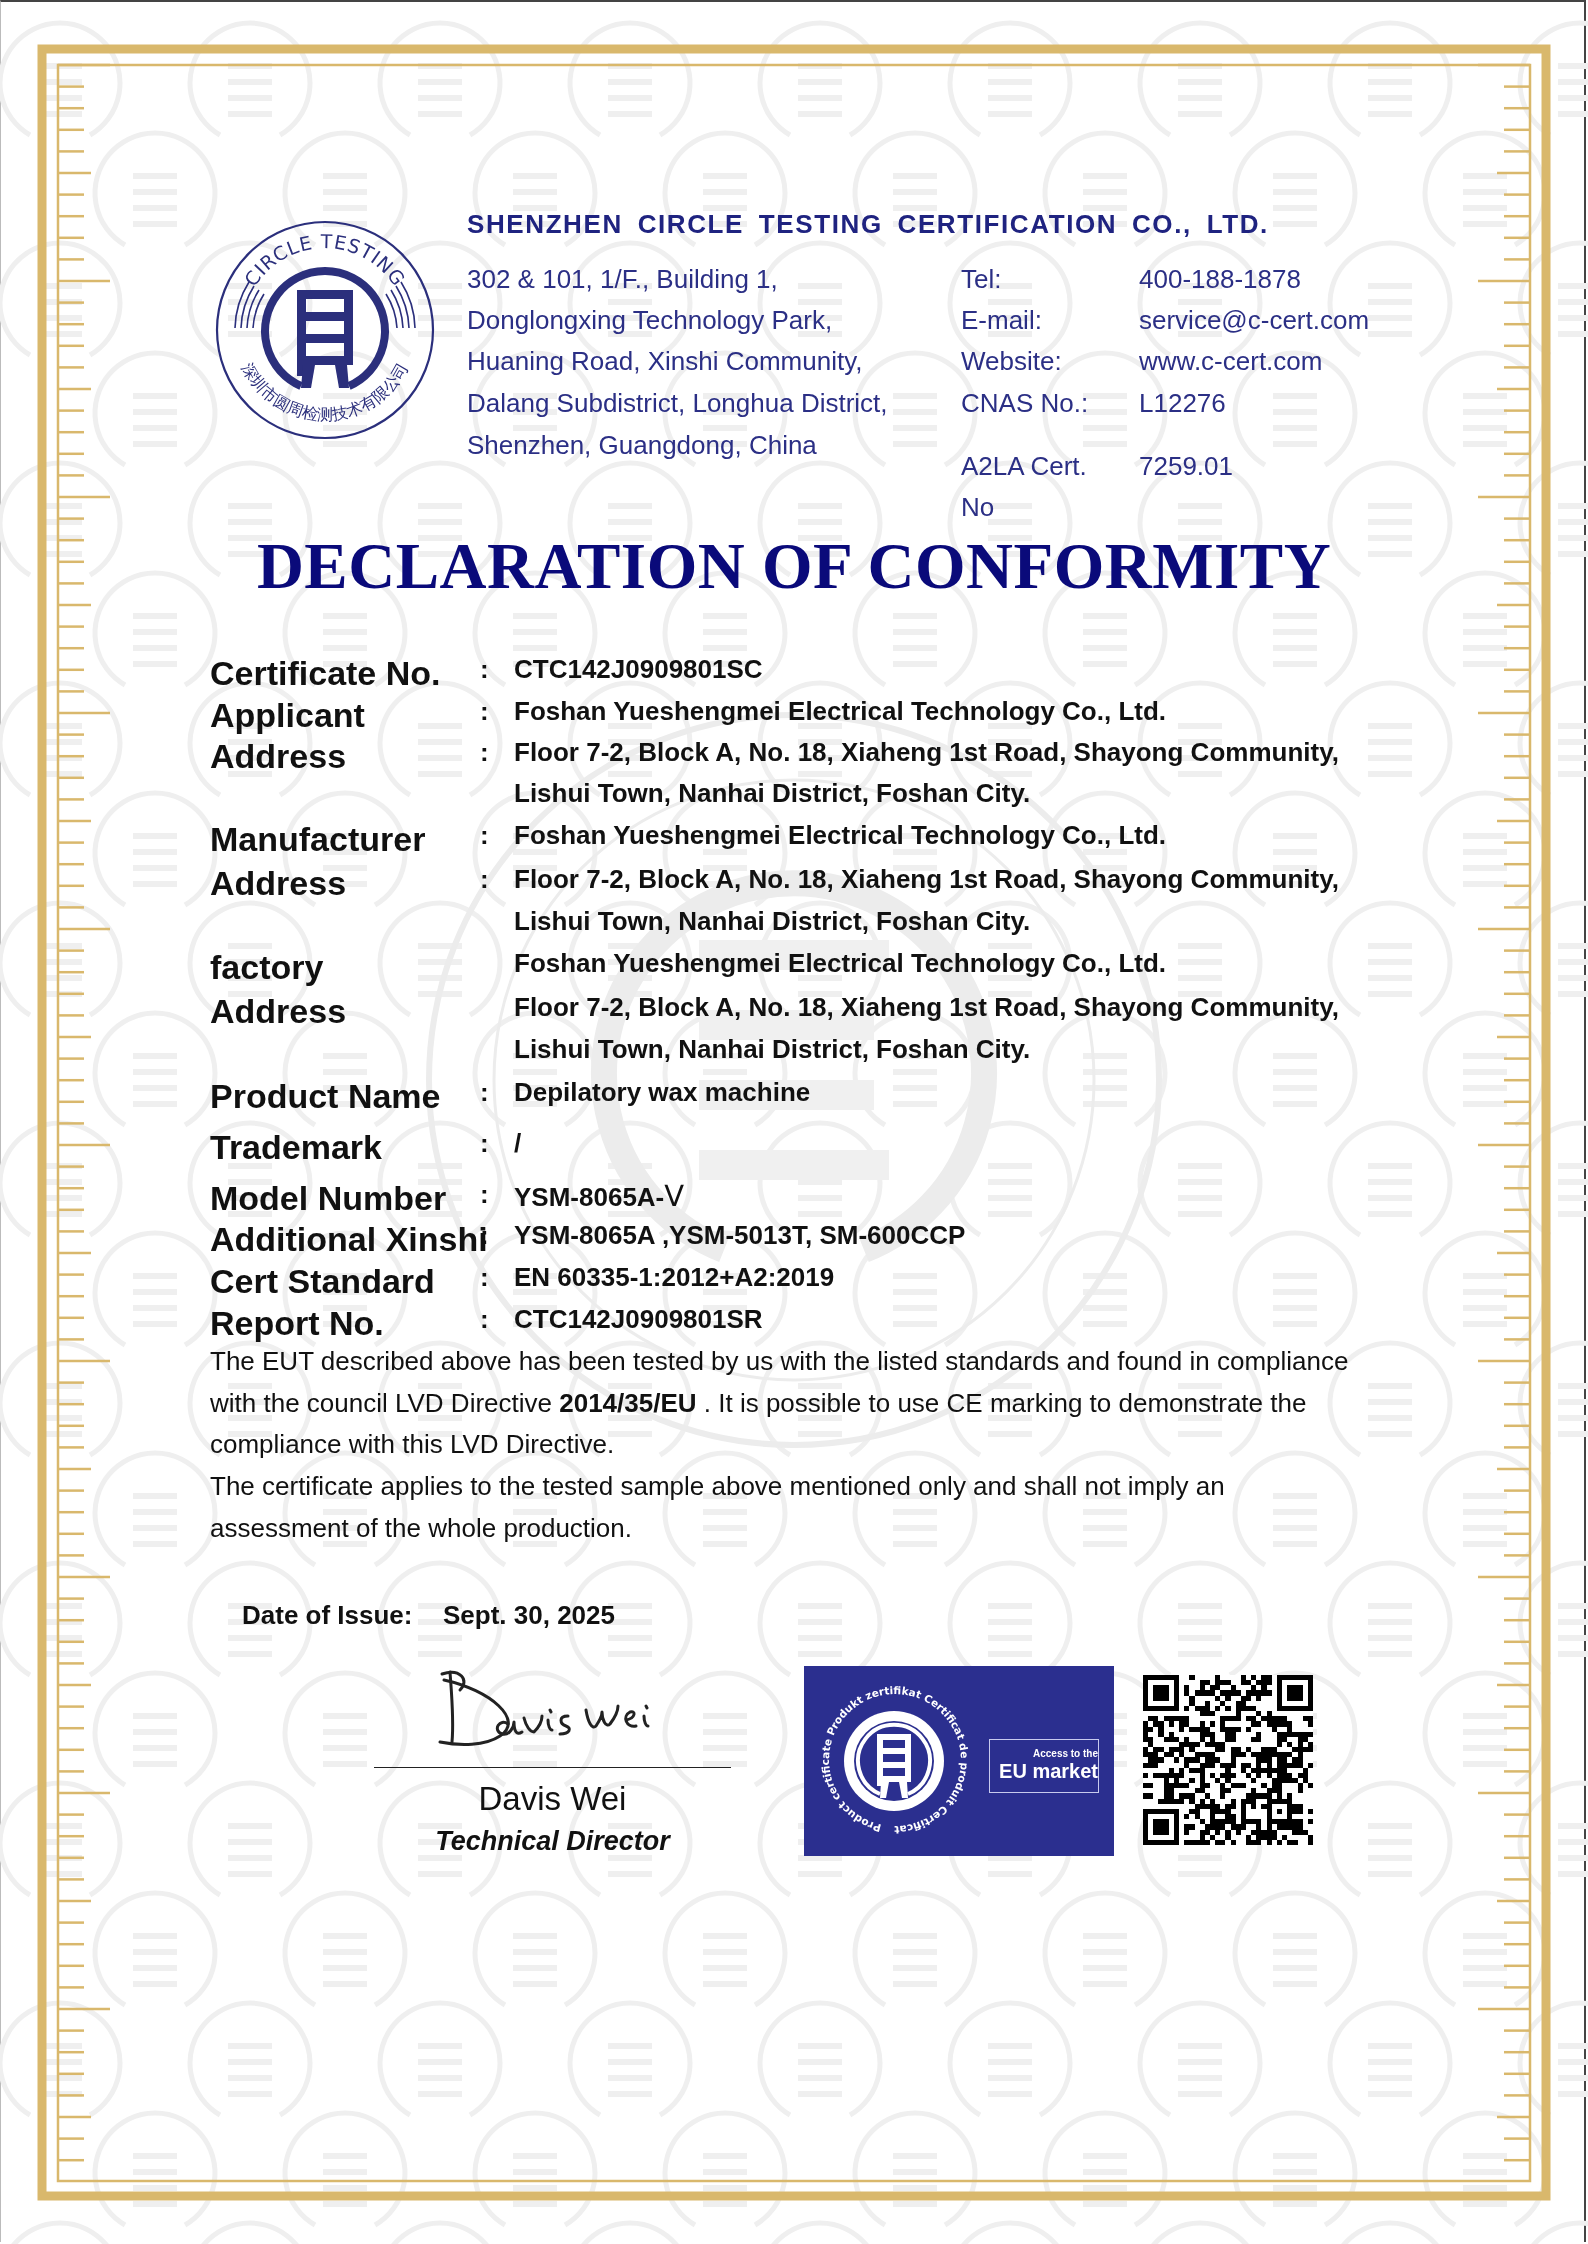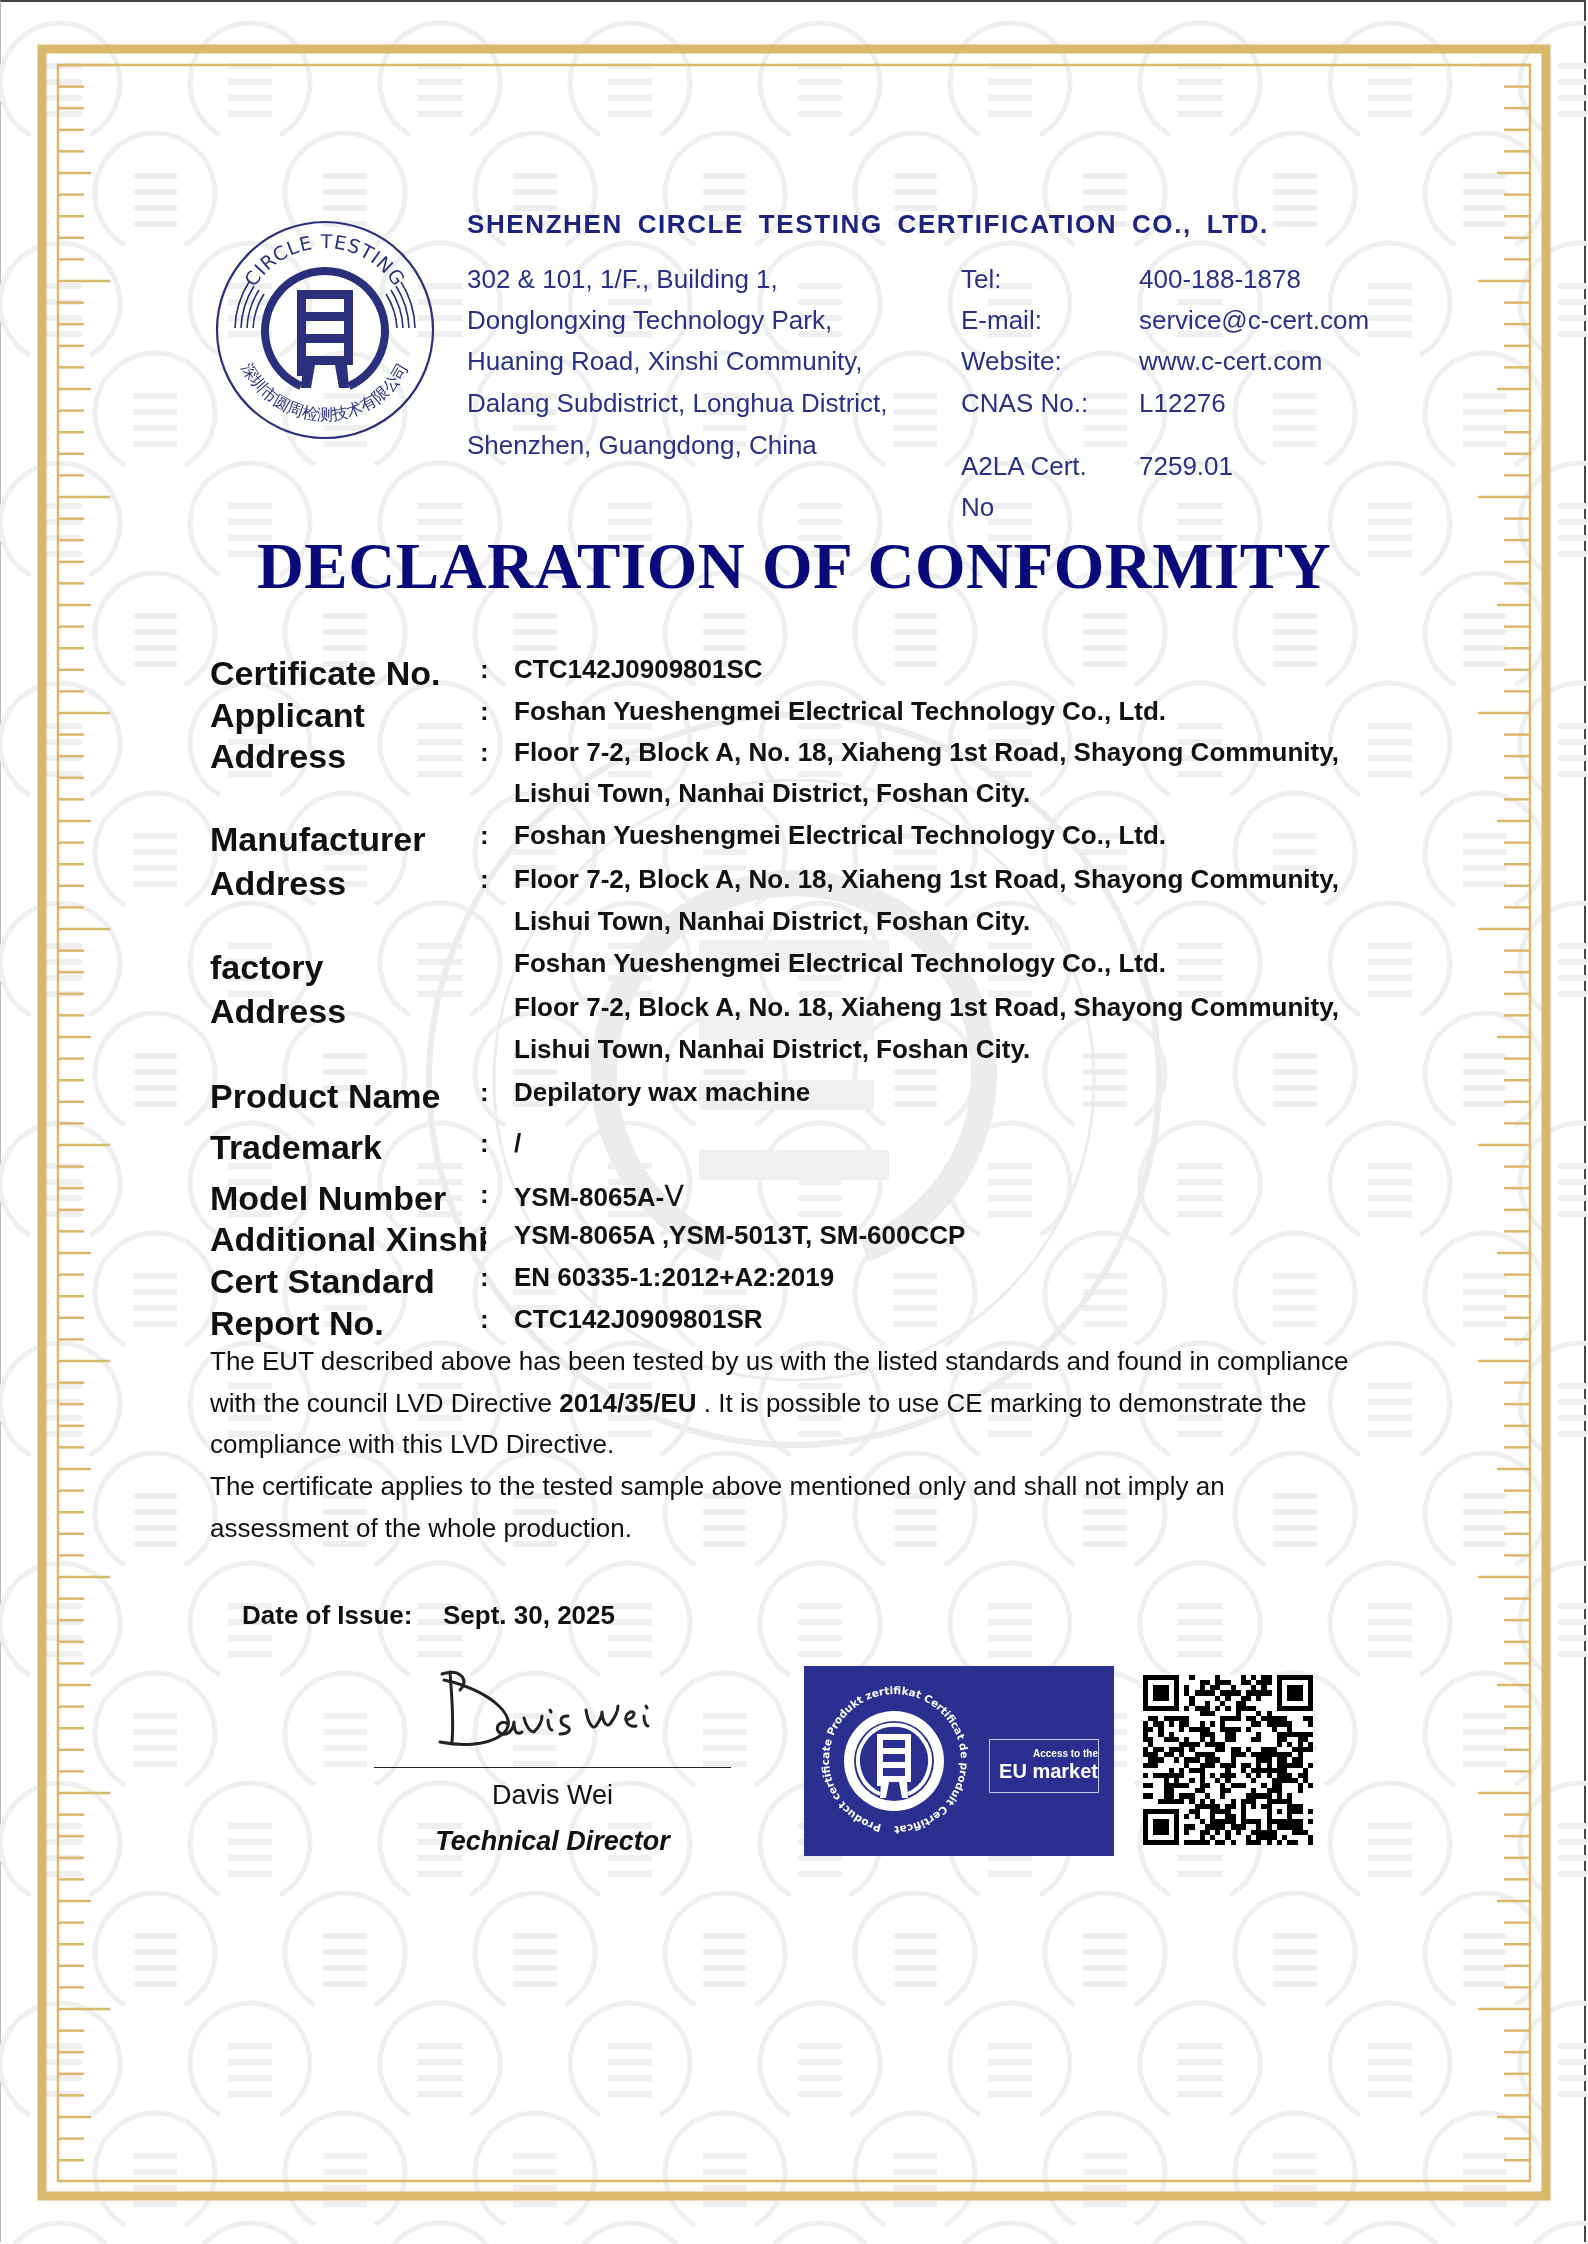--- a/index.html
+++ b/index.html
@@ -15,21 +15,21 @@
   .doc-title{left:0;width:1588px;text-align:center;top:528px;font-family:"Liberation Serif",serif;font-weight:bold;font-size:66px;color:#0a0a7a;letter-spacing:0.5px;transform:scaleX(0.985);}
   .f-label{left:210px;font-size:34px;font-weight:bold;color:#111;}
   .f-colon{left:480px;font-size:26px;font-weight:bold;color:#111;}
   .f-value{left:514px;font-size:26px;font-weight:bold;color:#111;}
   .f-value .roman{font-family:"Liberation Serif",serif;font-weight:normal;font-size:29px;}
   .para{left:210px;font-size:26px;color:#111;}
   .para b{font-weight:bold;}
   .date-label{left:210px;top:1600px;font-size:26px;font-weight:bold;color:#111;margin-left:32px;}
   .date-value{left:443px;top:1600px;font-size:26px;font-weight:bold;color:#111;}
   .sig-line{position:absolute;left:374px;top:1767px;width:357px;height:0;border-top:1.5px solid #222;}
-  .signer-name{left:374px;width:357px;text-align:center;top:1780px;font-size:27px;color:#111;}
+  .signer-name{left:374px;width:357px;text-align:center;top:1780px;font-size:33px;color:#111;}
   .signer-title{left:374px;width:357px;text-align:center;top:1826px;font-size:27px;font-weight:bold;font-style:italic;color:#111;}
   #eu-badge{position:absolute;left:804px;top:1666px;width:310px;height:190px;background:#2b2f8f;}
   .eu-box{position:absolute;left:185px;top:73px;width:110px;height:54px;border:1px solid #c8cbee;color:#fff;text-align:right;box-sizing:border-box;}
   .eu-small{font-size:10px;margin-top:8px;font-weight:bold;display:block;}
   .eu-big{font-size:20px;font-weight:bold;display:block;margin-top:1px;}
   #qr{position:absolute;left:1143px;top:1675px;width:170px;height:170px;}
   #logo{position:absolute;left:205px;top:210px;width:240px;height:240px;}
   #signature{position:absolute;left:430px;top:1660px;width:240px;height:100px;}
 </style>
 </head>

